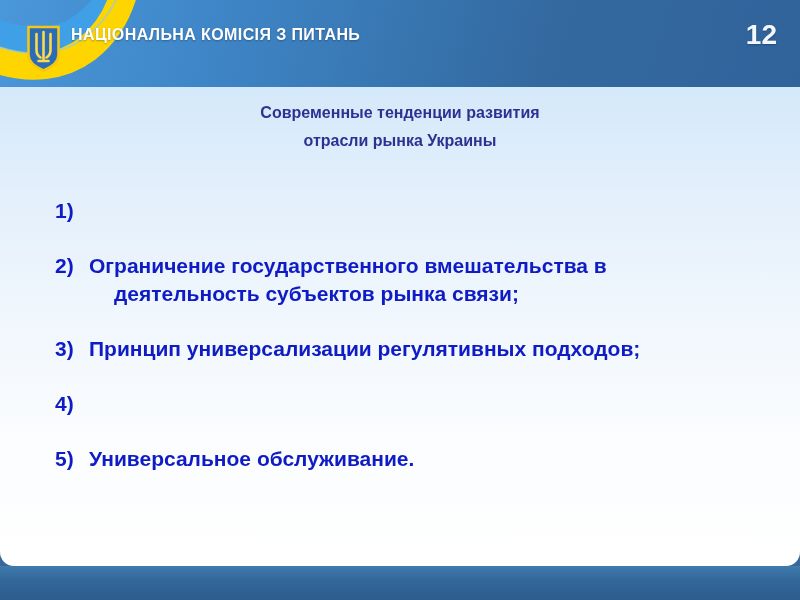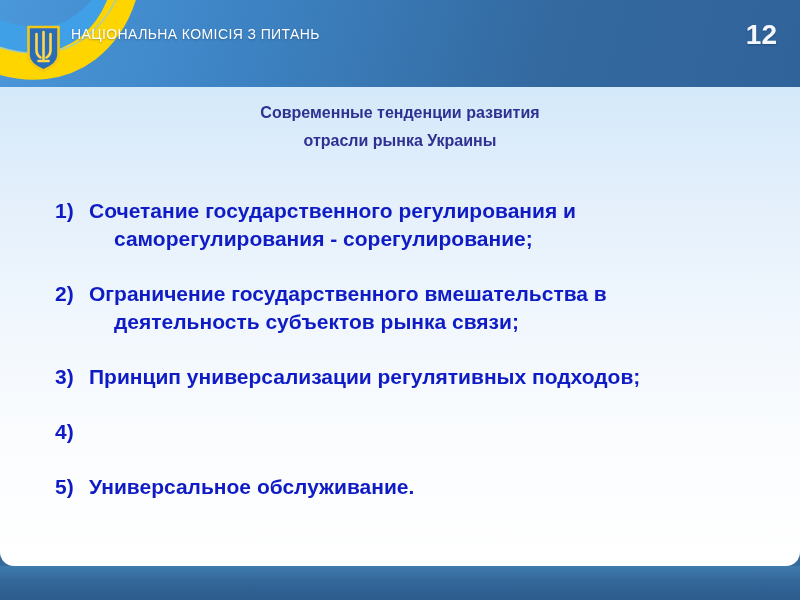--- a/index.html
+++ b/index.html
@@ -22,22 +22,22 @@
     background: linear-gradient(105deg, #4a97d9 0%, #3e85c6 28%, #33699f 68%, #31639b 100%);
   }
   .flag-wrap { position: absolute; top: 0; left: 0; width: 170px; height: 82px; }
   .emblem {
     position: absolute; top: 25px; left: 26px;
     width: 35px; height: 48px;
   }
   .org-name {
     position: absolute; top: 26px; left: 71px;
     color: #ffffff;
-    font-size: 14px;
-    font-weight: normal;
+    font-size: 16px;
+    font-weight: bold;
     line-height: 17px;
     letter-spacing: 0.4px;
     text-shadow: 0 1px 2px rgba(0,30,70,0.35);
     white-space: nowrap;
     text-align: right;
   }
   .page-number {
     position: absolute; top: 19px; right: 23px;
     color: #f4f8fc;
     font-size: 28px;
@@ -131,21 +131,20 @@
   <div class="content">
 
     <div class="title">
       <div>Современные тенденции развития</div>
       <div>отрасли рынка Украины</div>
     </div>
 
     <div class="list">
       <div class="list-item">
         <span class="num">1)</span>
-        <span class="txt">Сочетание государственного регулирования и саморегулирования - сорегулирование;</span>
       </div>
       <div class="list-item">
         <span class="num">2)</span>
         <span class="txt">Ограничение государственного вмешательства в деятельность субъектов рынка связи;</span>
       </div>
       <div class="list-item">
         <span class="num">3)</span>
         <span class="txt">Принцип универсализации регулятивных подходов;</span>
       </div>
       <div class="list-item">

